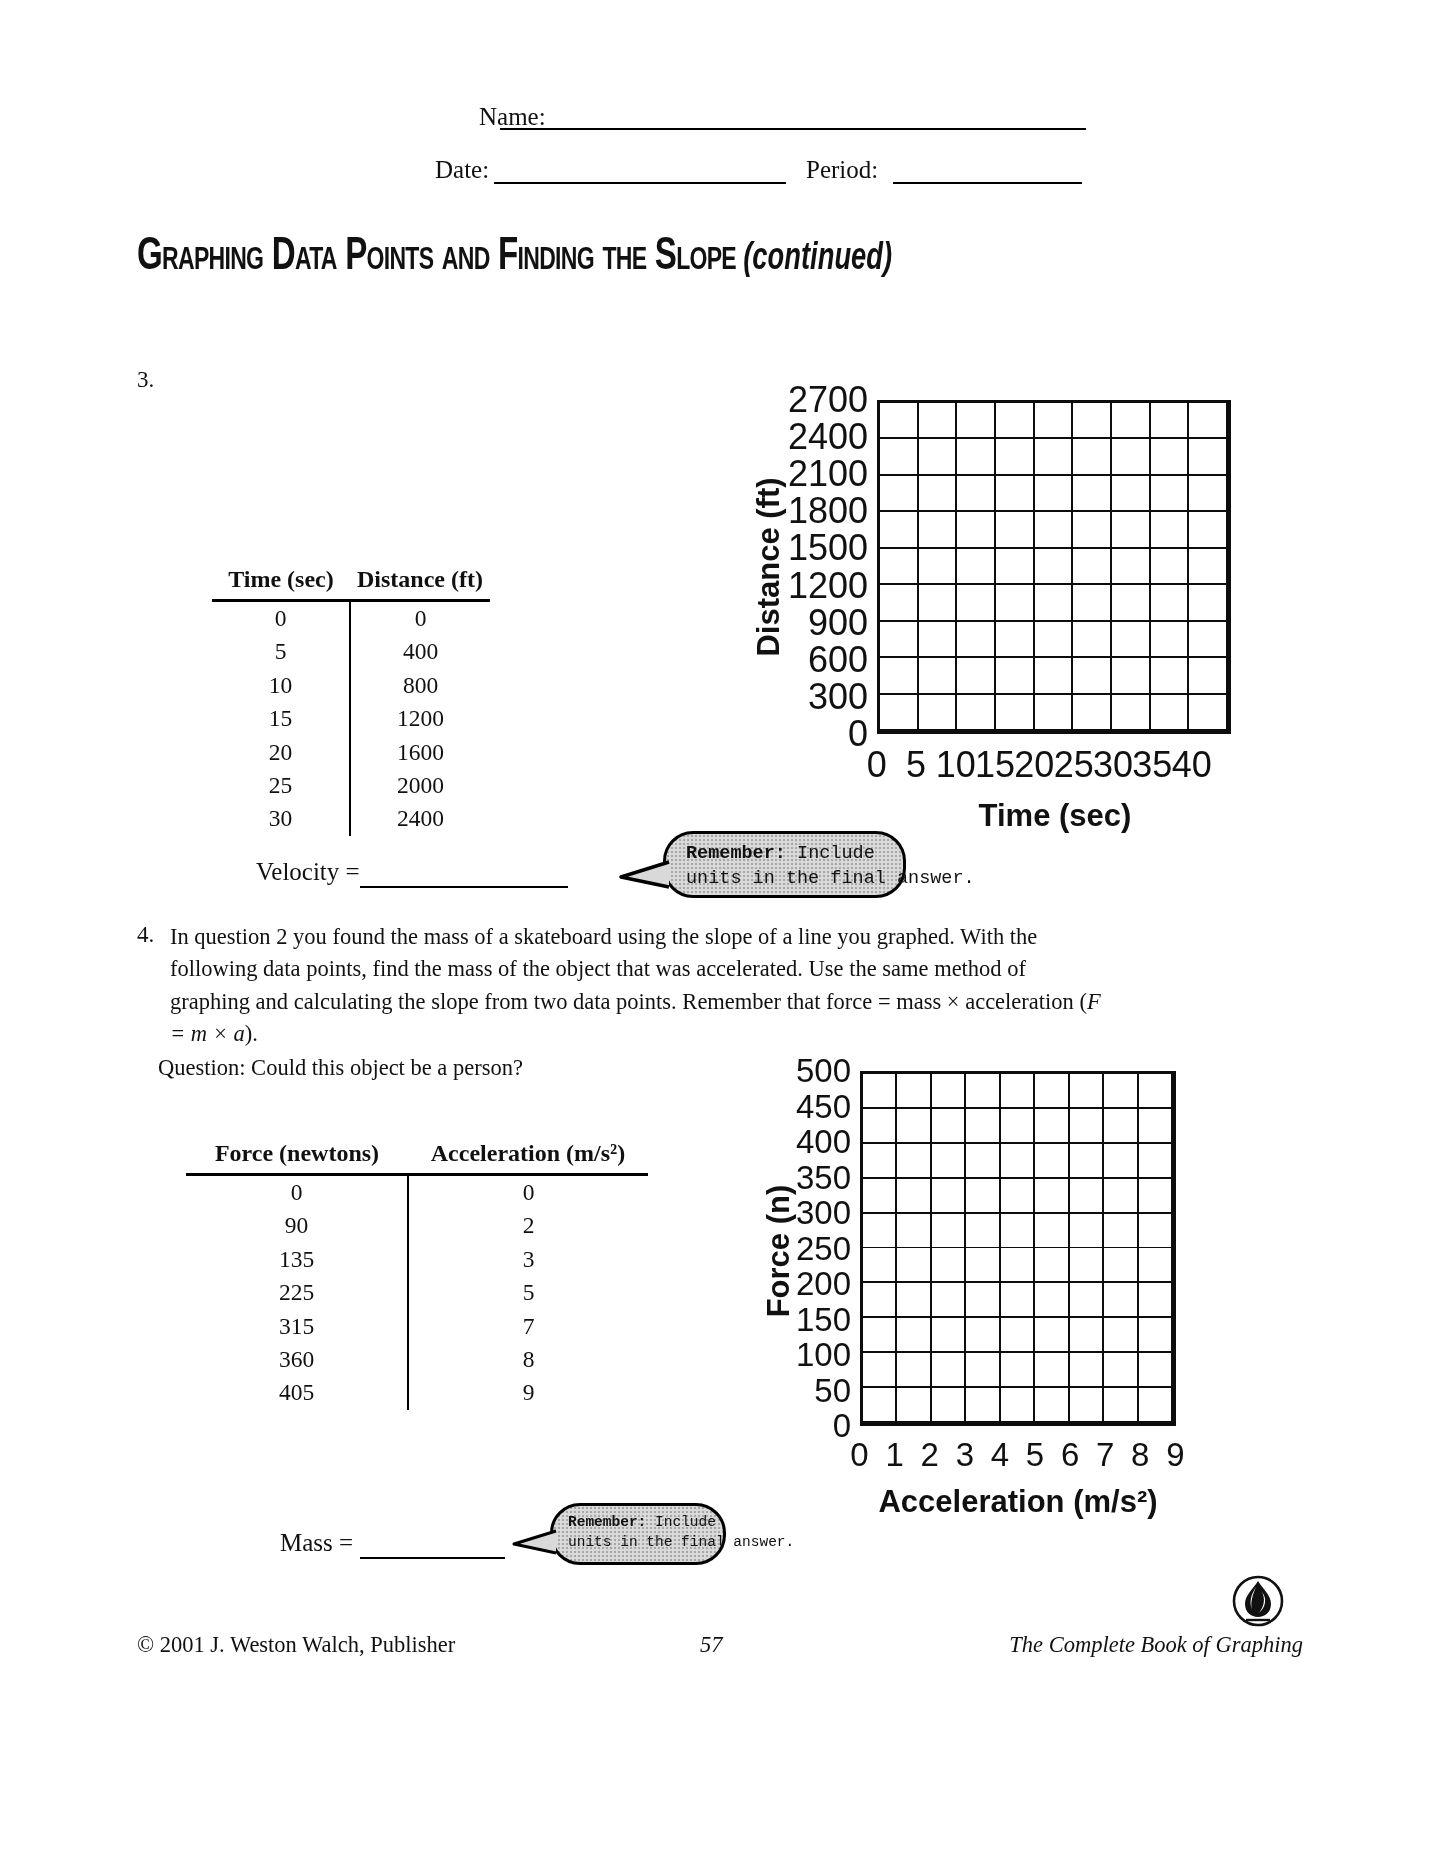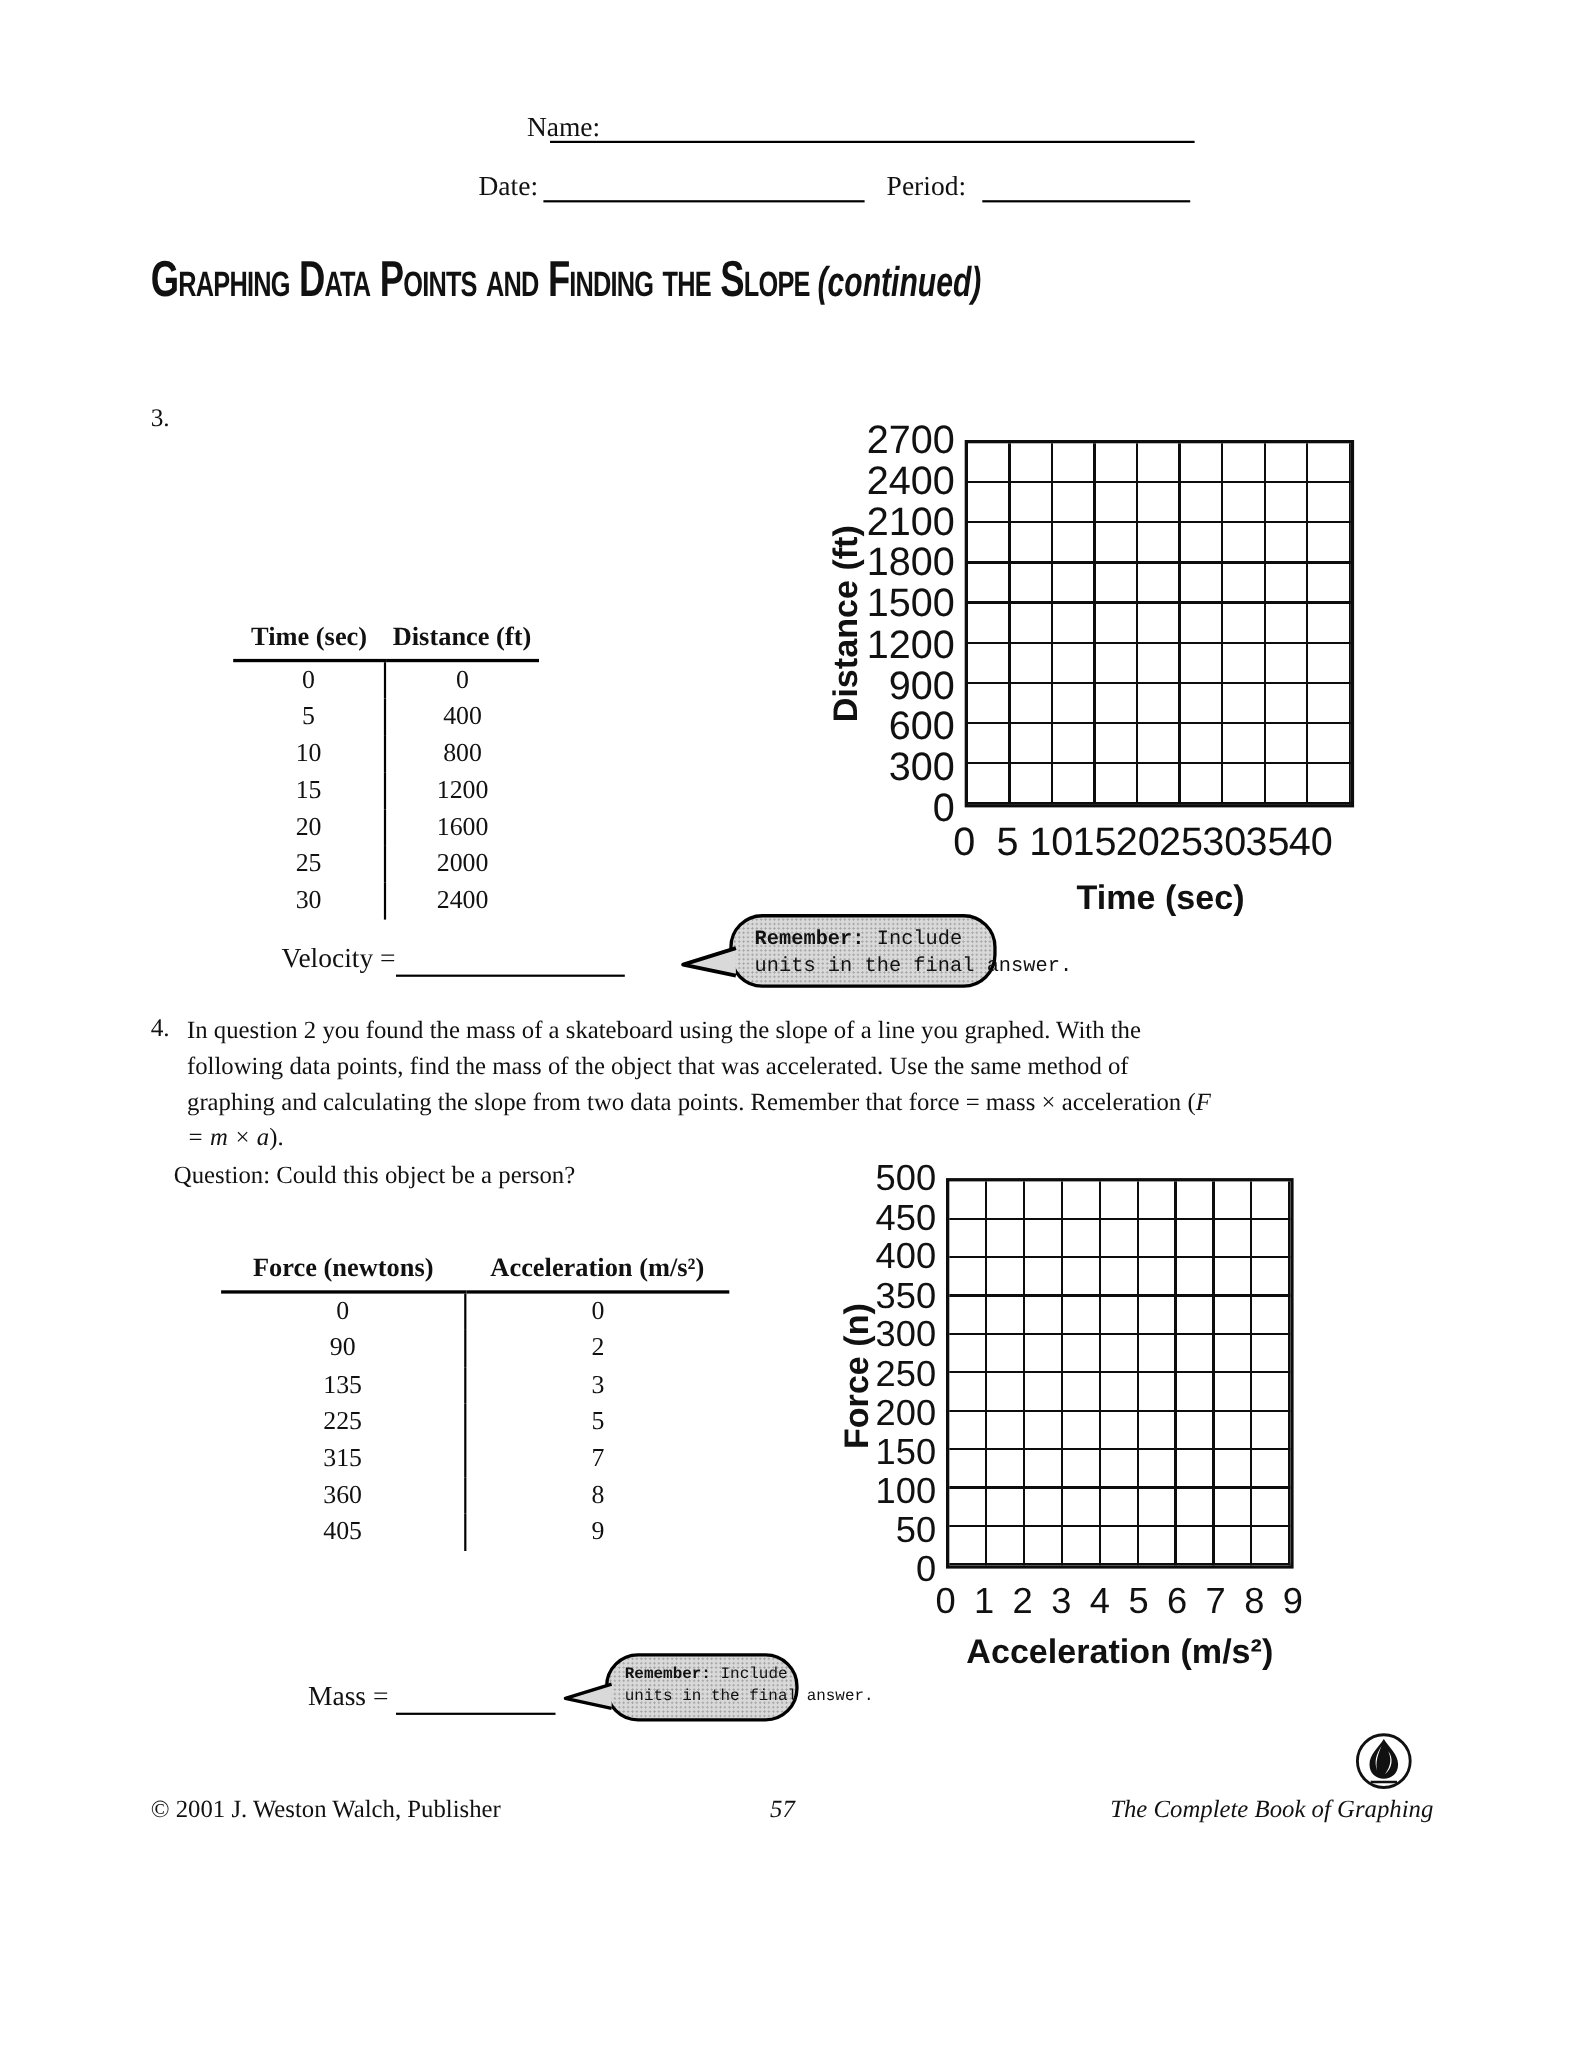--- a/index.html
+++ b/index.html
@@ -202,21 +202,21 @@
     <div class="line"><b>Remember:</b><span> Include</span></div>
     <div class="line">units in the final answer.</div>
   </div>
 
   <div class="abs qnum" style="left:137px;top:922px;">4.</div>
   <div class="abs para" style="left:170px;top:921px;width:938px;">
     <span>In question 2 you found the mass of a skateboard using the slope of a line you graphed. With the following data points, find the mass of the object that was accelerated. Use the same method of graphing and calculating the slope from two data points. Remember that force = mass × acceleration (</span><i>F = m × a</i><span>).</span>
   </div>
   <div class="abs para" style="left:158px;top:1052px;width:600px;">Question: Could this object be a person?</div>
 
-  <table class="dt abs" style="left:201px;top:1140px;">
+  <table class="dt abs" style="left:186px;top:1140px;">
     <thead>
       <tr>
         <th style="width:222px;">Force (newtons)</th>
         <th style="width:240px;">Acceleration (m/s²)</th>
       </tr>
     </thead>
     <tbody>
       <tr>
           <td class="c1">0</td>
           <td>0</td>

